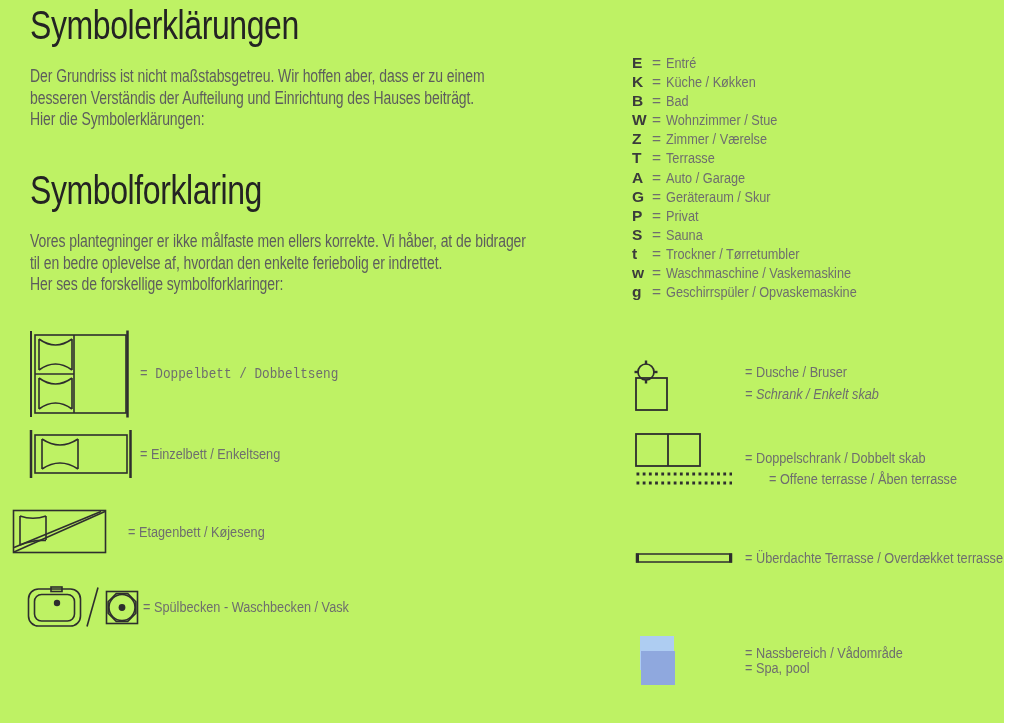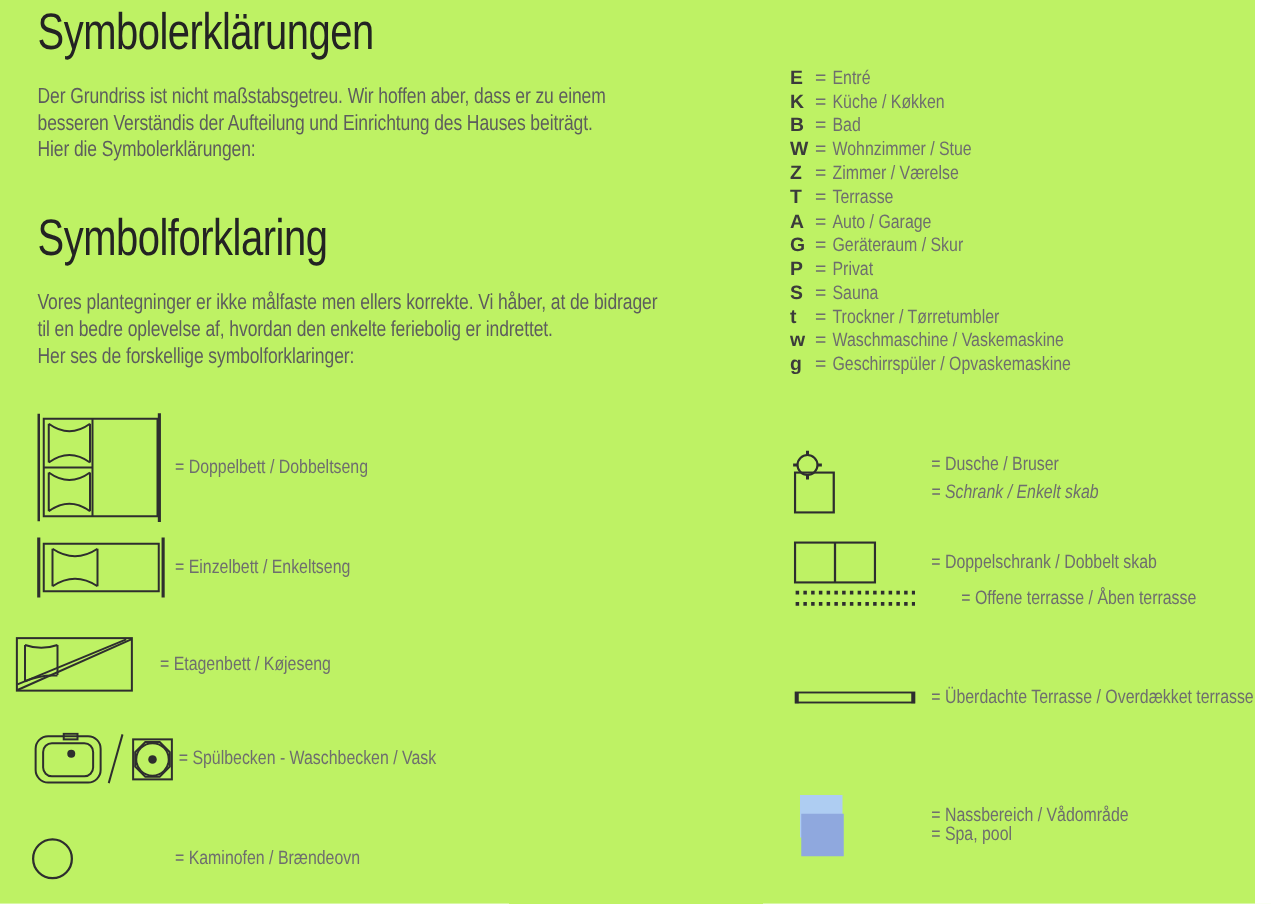--- a/index.html
+++ b/index.html
@@ -111,21 +111,21 @@
       <span class="code-eq">=</span>
       <span class="code-label">Waschmaschine / Vaskemaskine</span>
     </div>
     <div class="code-row">
       <span class="code-letter">g</span>
       <span class="code-eq">=</span>
       <span class="code-label">Geschirrspüler / Opvaskemaskine</span>
     </div>
   </div>
 
-  <div class="srow" style="left:28px; top:330px; height:88px;">
+  <div class="srow" style="left:28px; top:330px; height:88px;font-family:Liberation Mono, monospace;">
     <span class="icon">
       <svg width="102" height="88" viewBox="0 0 102 88" class="stroke">
         <line x1="3" y1="1" x2="3" y2="87" stroke-width="2"></line>
         <rect x="7" y="5" width="91" height="78"></rect>
         <line x1="99.5" y1="0.5" x2="99.5" y2="87.5" stroke-width="2.5"></line>
         <line x1="46" y1="5" x2="46" y2="83"></line>
         <line x1="7" y1="44" x2="46" y2="44"></line>
         <path d="M11,9 L11,40 M44,9 L44,40 M11,9 Q27.5,21 44,9 M11,40 Q27.5,28 44,40"></path>
         <path d="M11,48 L11,79 M44,48 L44,79 M11,48 Q27.5,60 44,48 M11,79 Q27.5,67 44,79"></path>
       </svg>
@@ -167,28 +167,20 @@
         <line x1="60" y1="40.5" x2="71" y2="1.5"></line>
         <rect x="79.5" y="5.5" width="31" height="32"></rect>
         <polygon points="108.86,27.24 100.74,35.36 89.26,35.36 81.14,27.24 81.14,15.76 89.26,7.64 100.74,7.64 108.86,15.76"></polygon>
         <circle cx="95" cy="21.5" r="13"></circle>
         <circle cx="95" cy="21.5" r="3.4" fill="#2e2e2e" stroke="none"></circle>
       </svg>
     </span>
     <span class="sym-label" style="margin-left:4px;">= Spülbecken - Waschbecken / Vask</span>
   </div>
 
-  <div class="srow" style="left:25px; top:670px; height:34px;">
-    <span class="icon">
-      <svg width="34" height="34" viewBox="0 0 34 34" class="stroke">
-        <circle cx="17" cy="17" r="15.5" stroke-width="1.8"></circle>
-      </svg>
-    </span>
-    <span class="sym-label" style="margin-left:81px;">= Kaminofen / Brændeovn</span>
-  </div>
 
   <div class="srow" style="left:633px; top:327px; height:26px;margin-top:32px;">
     <span class="icon">
       <svg width="26" height="26" viewBox="0 0 26 26" class="stroke">
         <circle cx="13" cy="13" r="8" stroke-width="1.7"></circle>
         <line x1="13" y1="1.5" x2="13" y2="5.5" stroke-width="2.4"></line>
         <line x1="13" y1="20.5" x2="13" y2="24.5" stroke-width="2.4"></line>
         <line x1="1.5" y1="13" x2="5.5" y2="13" stroke-width="2.4"></line>
         <line x1="20.5" y1="13" x2="24.5" y2="13" stroke-width="2.4"></line>
       </svg>
@@ -198,21 +190,21 @@
 
   <div class="srow" style="left:635px; top:377px; height:34px;font-style:italic;">
     <span class="icon">
       <svg width="34" height="34" viewBox="0 0 34 34" class="stroke">
         <rect x="1" y="1" width="31" height="32" stroke-width="1.8"></rect>
       </svg>
     </span>
     <span class="sym-label" style="margin-left:76px;">= Schrank / Enkelt skab</span>
   </div>
 
-  <div class="srow" style="left:635px; top:433px; height:34px;">
+  <div class="srow" style="left:635px; top:433px; height:34px;align-items:flex-end;">
     <span class="icon">
       <svg width="66" height="34" viewBox="0 0 66 34" class="stroke">
         <rect x="1" y="1" width="64" height="32" stroke-width="1.8"></rect>
         <line x1="33" y1="1" x2="33" y2="33" stroke-width="1.8"></line>
       </svg>
     </span>
     <span class="sym-label" style="margin-left:44px;">= Doppelschrank / Dobbelt skab</span>
   </div>
 
   <div class="srow" style="left:635px; top:470px; height:17px;gap:24px;">

